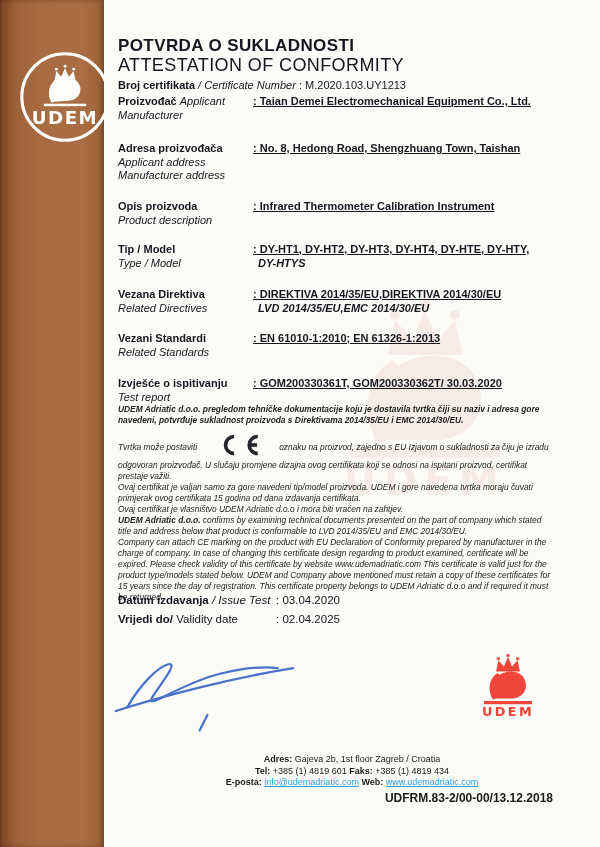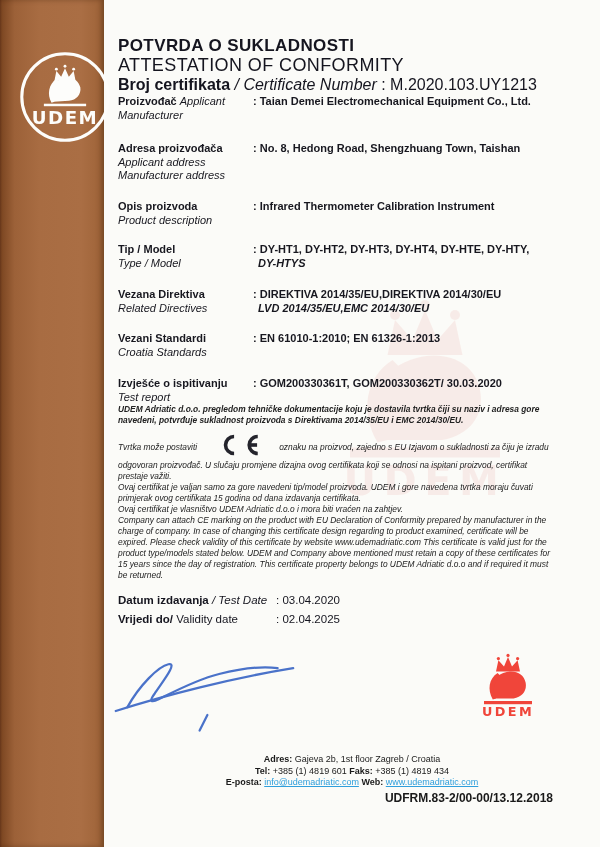--- a/index.html
+++ b/index.html
@@ -9,29 +9,29 @@
   
   .band{position:absolute;left:0;top:0;width:104px;height:847px;
         background:linear-gradient(90deg,#69381b 0%,#7e4823 2%,#9c6138 14%,#a86c42 38%,#aa6e44 78%,#9f6439 97%,#946034 100%);
         box-shadow:inset -3px 0 5px rgba(60,30,10,.35);}
   .band-logo{position:absolute;left:17px;top:47px;width:96px;height:100px;}
   
   .content{position:absolute;left:0;top:0;width:600px;height:847px;}
   .hdr{position:absolute;left:118px;top:36px;width:440px;}
   .t1{font-size:17px;font-weight:bold;letter-spacing:.4px;color:#15151f;line-height:19px;}
   .t2{font-size:18px;font-weight:normal;letter-spacing:.4px;color:#15151f;line-height:20px;}
-  .certline{margin-top:3px;font-size:16px;line-height:14px;color:#15151f;}
+  .certline{margin-top:3px;font-size:11px;line-height:14px;color:#15151f;}
   .b{font-weight:bold;}
   .i{font-style:italic;}
   .row{position:absolute;left:118px;width:450px;font-size:11px;line-height:13.5px;color:#17171f;}
   .row .lab{position:absolute;left:0;top:0;width:132px;}
   .row .val{position:absolute;left:135px;top:0;width:315px;}
   .lab .l1{font-weight:bold;}
   .lab .l2{font-style:italic;}
-  .val .v{font-weight:bold;}
+  .val .v{font-weight:bold;text-decoration:underline;}
   .val .v2{font-weight:bold;font-style:italic;padding-left:5px;}
   
   .legal{position:absolute;left:118px;top:404px;width:438px;font-size:8.4px;line-height:11px;
          font-style:italic;color:#222;}
   .legal p{margin:0;}
   .legal .p1{font-weight:bold;margin-bottom:7px;}
   .ce-wrap{display:inline-block;vertical-align:-7px;margin:0 16px 0 20px;}
   
   .dates{position:absolute;left:118px;top:591px;font-size:11.5px;line-height:19px;color:#15151f;}
   .dates .dl{display:inline-block;width:158px;}
@@ -142,21 +142,21 @@
       </div>
       <div class="val">
         <div class="v">: DIREKTIVA 2014/35/EU,DIREKTIVA 2014/30/EU</div>
         <div class="v2">LVD 2014/35/EU,EMC 2014/30/EU</div>
       </div>
     </div>
 
     <div class="row" style="top:332px;">
       <div class="lab">
         <div class="l1">Vezani Standardi</div>
-        <div class="l2">Croatia Standards</div>
+        <div class="l2">Related Standards</div>
       </div>
       <div class="val">
         <div class="v">: EN 61010-1:2010; EN 61326-1:2013</div>
       </div>
     </div>
 
     <div class="row" style="top:377px;">
       <div class="lab">
         <div class="l1">Izvješće o ispitivanju</div>
         <div class="l2">Test report</div>
@@ -172,26 +172,30 @@
         <span>Tvrtka može postaviti</span><span class="ce-wrap"><svg width="46" height="24" viewBox="0 0 70 34" aria-hidden="true">
           <g stroke="#24242c" stroke-width="5.5" fill="none">
             <path d="M26 4 A 13 13 0 1 0 26 30"></path>
             <path d="M62 4 A 13 13 0 1 0 62 30"></path>
             <line x1="49.5" y1="17" x2="61" y2="17"></line>
           </g>
         </svg></span><span>oznaku na proizvod, zajedno s EU Izjavom o sukladnosti za čiju je izradu odgovoran proizvođač. U slučaju promjene dizajna ovog certifikata koji se odnosi na ispitani proizvod, certifikat prestaje važiti.</span>
       </p>
       <p>Ovaj certifikat je valjan samo za gore navedeni tip/model proizvoda. UDEM i gore navedena tvrtka moraju čuvati primjerak ovog certifikata 15 godina od dana izdavanja certifikata.</p>
       <p>Ovaj certifikat je vlasništvo UDEM Adriatic d.o.o i mora biti vraćen na zahtjev.</p>
+      <p>
+        <span class="b">UDEM Adriatic d.o.o.</span>
+        <span>confirms by examining technical documents presented on the part of company which stated title and address below that product is conformable to LVD 2014/35/EU and EMC 2014/30/EU.</span>
+      </p>
       <p>Company can attach CE marking on the product with EU Declaration of Conformity prepared by manufacturer in the charge of company. In case of changing this certificate design regarding to product examined, certificate will be expired. Please check validity of this certificate by website www.udemadriatic.com This certificate is valid just for the product type/models stated below. UDEM and Company above mentioned must retain a copy of these certificates for 15 years since the day of registration. This certificate property belongs to UDEM Adriatic d.o.o and if required it must be returned.</p>
     </div>
 
     <div class="dates">
       <div>
-        <span class="dl"><span class="b">Datum izdavanja</span> <span class="i">/ Test Date</span></span><span>: 03.04.2020</span>
+        <span class="dl"><span class="b">Datum izdavanja</span> <span class="i">/ Issue Test</span></span><span>: 03.04.2020</span>
       </div>
       <div>
         <span class="dl"><span class="b">Vrijedi do/</span> <span>Validity date</span></span><span>: 02.04.2025</span>
       </div>
     </div>
 
     <svg class="sig" viewBox="0 0 200 86" aria-hidden="true">
       <g stroke="#4a72c9" stroke-width="2.3" fill="none" stroke-linecap="round">
         <path d="M22,58 C34,36 54,16 64,14 C74,12 58,32 50,44 C44,52 46,54 54,50 C70,42 92,30 116,24 C140,18 160,16 176,18"></path>
         <path d="M10,62 C60,46 130,28 192,18"></path>

